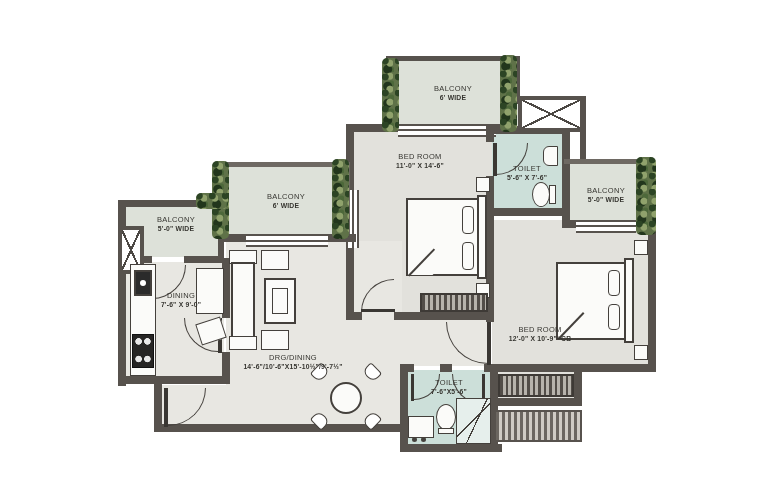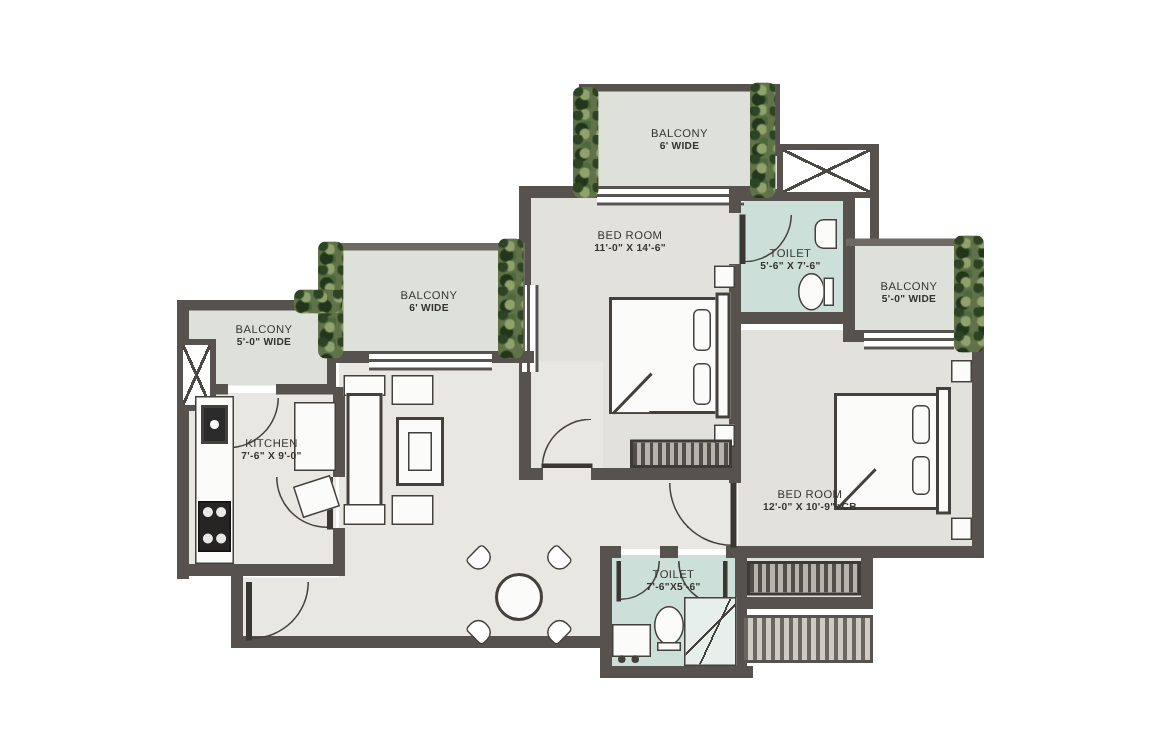--- a/index.html
+++ b/index.html
@@ -235,22 +235,26 @@
   </div>
   <div class="rlabel" style="left:286px;top:192px;">
     <span class="nm">BALCONY</span>
     <span class="dm">6' WIDE</span>
   </div>
   <div class="rlabel" style="left:176px;top:215px;">
     <span class="nm">BALCONY</span>
     <span class="dm">5'-0" WIDE</span>
   </div>
   <div class="rlabel" style="left:181px;top:291px;">
-    <span class="nm">KITCHEN</span>
+    <span class="nm">DINING</span>
     <span class="dm">7'-6" X 9'-0"</span>
+  </div>
+  <div class="rlabel" style="left:293px;top:353px;">
+    <span class="nm">DRG/DINING</span>
+    <span class="dm">14'-6"/10'-6"X15'-10½"/9'-7½"</span>
   </div>
   <div class="rlabel" style="left:540px;top:325px;">
     <span class="nm">BED ROOM</span>
     <span class="dm">12'-0" X 10'-9"+CB</span>
   </div>
   <div class="rlabel" style="left:449px;top:378px;">
     <span class="nm">TOILET</span>
     <span class="dm">7'-6"X5'-6"</span>
   </div>
 

